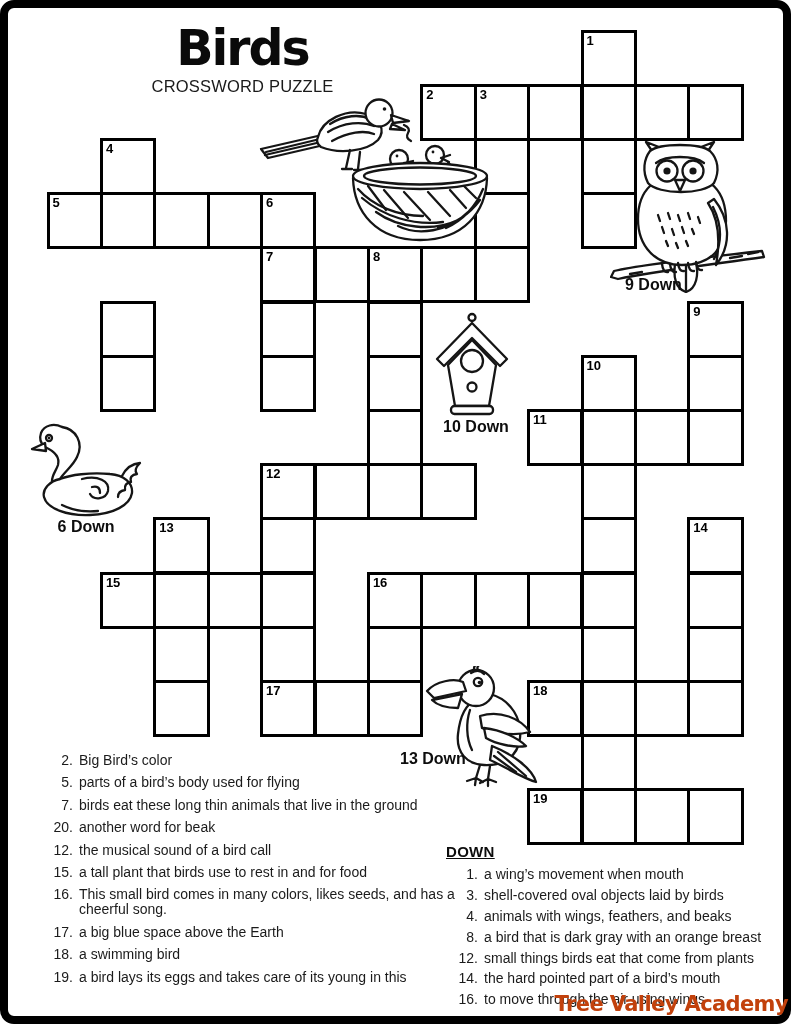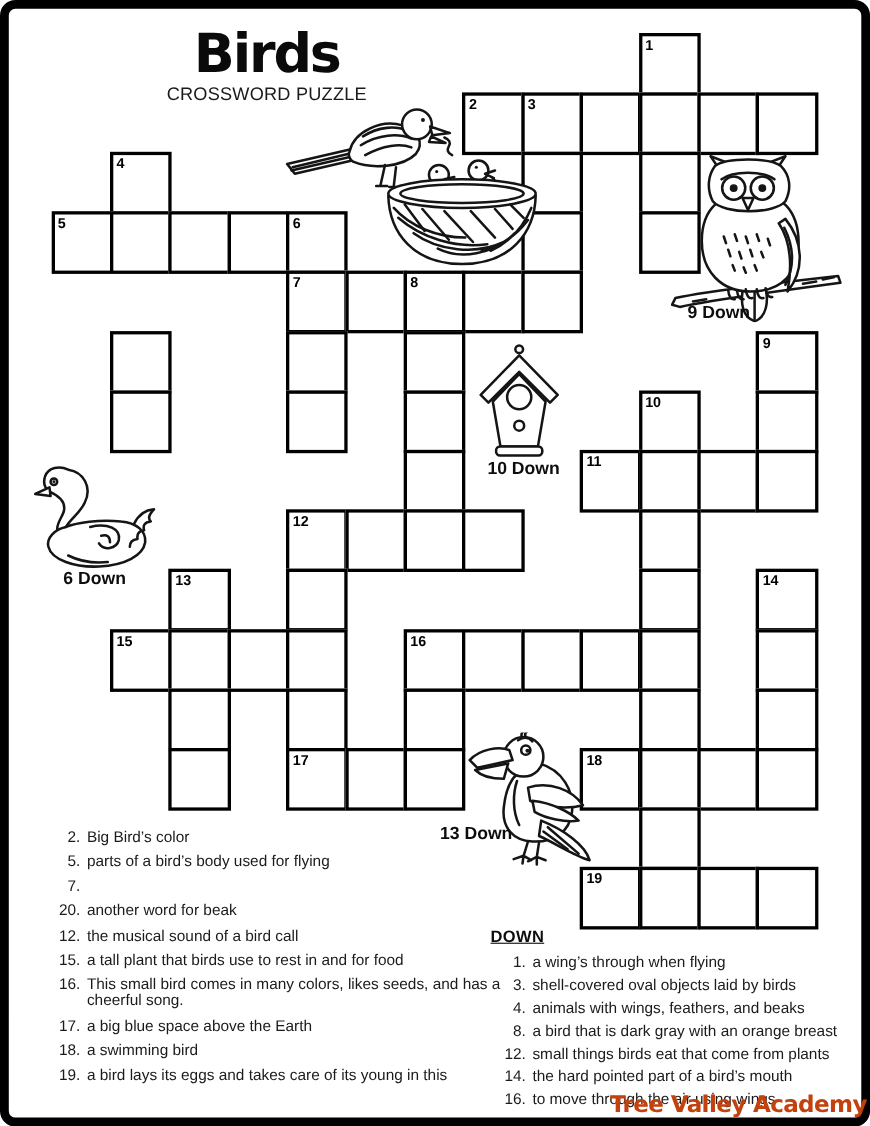--- a/index.html
+++ b/index.html
@@ -272,20 +272,21 @@
         <div class="clue">
           <span class="cnum">2.</span>
           <span class="ctxt">Big Bird’s color</span>
         </div>
         <div class="clue">
           <span class="cnum">5.</span>
           <span class="ctxt">parts of a bird’s body used for flying</span>
         </div>
         <div class="clue">
           <span class="cnum">7.</span>
+          <span class="ctxt">birds eat these long thin animals that live in the ground</span>
         </div>
         <div class="clue">
           <span class="cnum">20.</span>
           <span class="ctxt">another word for beak</span>
         </div>
         <div class="clue">
           <span class="cnum">12.</span>
           <span class="ctxt">the musical sound of a bird call</span>
         </div>
         <div class="clue">
@@ -310,21 +311,21 @@
           <span class="ctxt">a bird lays its eggs and takes care of its young in this</span>
         </div>
       </div>
   </div>
 
   <div class="clue-section" id="down-section">
     <div class="clue-header">DOWN</div>
     <div id="down-list">
         <div class="clue">
           <span class="cnum">1.</span>
-          <span class="ctxt">a wing’s through when flying</span>
+          <span class="ctxt">a wing’s movement when mouth</span>
         </div>
         <div class="clue">
           <span class="cnum">3.</span>
           <span class="ctxt">shell-covered oval objects laid by birds</span>
         </div>
         <div class="clue">
           <span class="cnum">4.</span>
           <span class="ctxt">animals with wings, feathers, and beaks</span>
         </div>
         <div class="clue">

